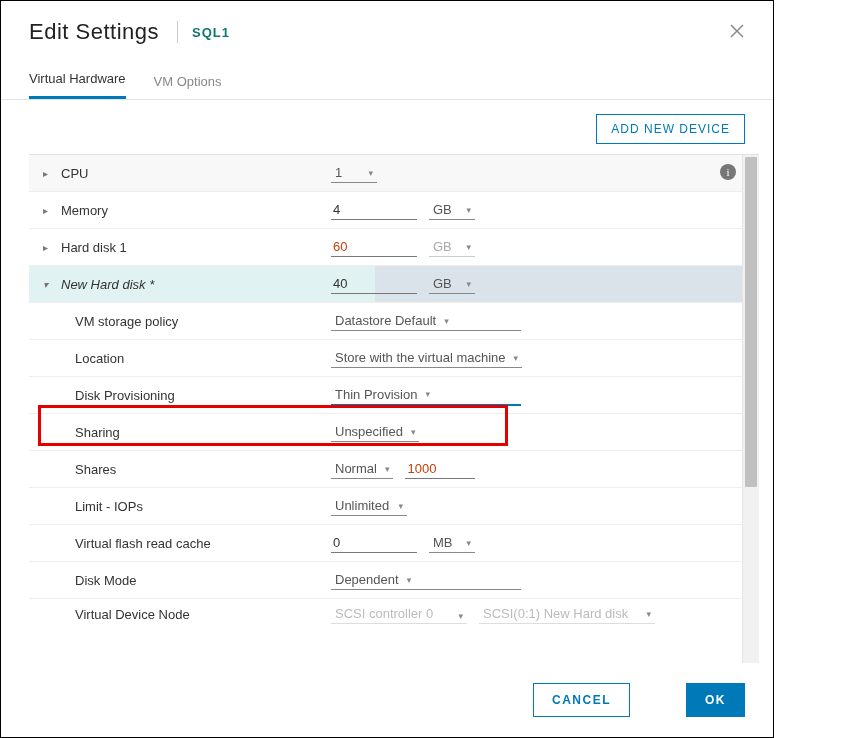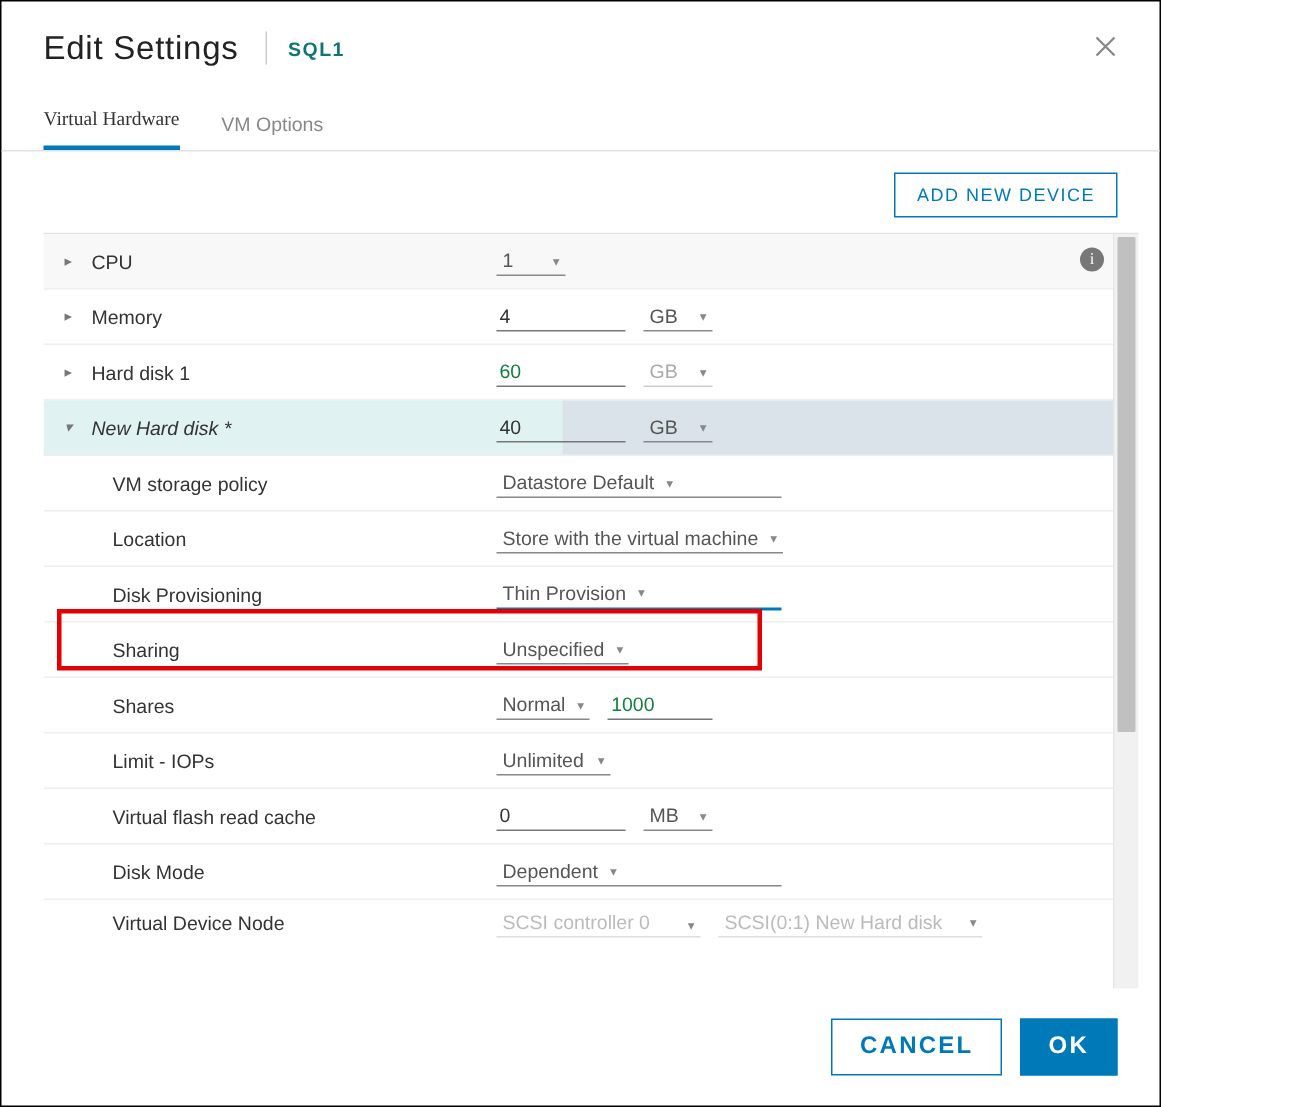--- a/index.html
+++ b/index.html
@@ -12,21 +12,21 @@
     display:flex; align-items:center; padding:18px 28px 8px 28px;
     position:relative;
   }
   .dlg-title { font-size:22px; font-weight:400; color:#222; letter-spacing:0.5px; }
   .dlg-divider { width:1px; height:22px; background:#ccc; margin:0 14px 0 18px; }
   .dlg-sub { font-size:13px; font-weight:600; color:#0f766e; letter-spacing:1px; }
   .close-icon { position:absolute; right:28px; top:22px; cursor:pointer; color:#888; font-size:18px; }
 
   .tabs { display:flex; align-items:flex-end; gap:28px; padding:10px 28px 0 28px; border-bottom:1px solid #e2e2e2; }
   .tab { font-size:13px; padding:8px 0 10px 0; color:#888; cursor:pointer; }
-  .tab.active { color:#333; border-bottom:3px solid #0079b8; font-weight:400;font-family:Liberation Serif, serif; }
+  .tab.active { color:#333; border-bottom:3px solid #0079b8; font-weight:400; }
 
   .toolbar { display:flex; justify-content:flex-end; padding:14px 28px 10px 28px; }
   .add-btn {
     border:1px solid #0079b8; color:#0079b8; background:#fff;
     font-size:12px; letter-spacing:1px; padding:7px 14px; cursor:pointer; font-weight:400;
   }
 
   .body-area {
     flex:1; padding:0 14px 0 28px; overflow:hidden; display:flex;
   }
@@ -55,21 +55,21 @@
   .row.expanded-head::after{
     content:""; position:absolute; left:346px; right:0; top:0; bottom:0; background:#dbe3ea;
   }
   .row.expanded-head .lbl-col, .row.expanded-head .val-col { position:relative; z-index:1; }
   .row.child .lbl-col { padding-left:40px; }
 
   .u-input {
     border:none; border-bottom:1px solid #777; background:transparent;
     font-size:13px; color:#333; padding:2px 2px; width:86px;
   }
-  .u-input.dim { color:#15803d; }
+  .u-input.dim { color:#c2410c; }
   .u-select {
     border:none; border-bottom:1px solid #888; background:transparent;
     font-size:13px; color:#555; display:inline-flex; align-items:center; gap:8px;
     padding:2px 4px; cursor:pointer;
   }
   .u-select .car { font-size:9px; color:#888; }
   .u-select.wide { min-width:190px; justify-content:flex-start; }
   .u-select.mid { min-width:86px; justify-content:flex-start; }
   .u-select.small { min-width:46px; justify-content:space-between; }
 
@@ -84,22 +84,22 @@
     position:relative;
   }
   .scroll-track { position:absolute; left:0; right:0; top:0; bottom:0; background:#f1f1f1; }
   .scroll-thumb { position:absolute; left:2px; right:2px; top:2px; height:330px; background:#c0c0c0; border-radius:1px; }
 
   .footer {
     display:flex; justify-content:flex-end; align-items:center; gap:12px;
     padding:20px 28px 20px 28px;
   }
   .btn {
-    font-size:16px; letter-spacing:1.5px; padding:9px 18px; cursor:pointer;
-    border:1px solid #0079b8; font-weight:600;
+    font-size:12px; letter-spacing:1.5px; padding:9px 18px; cursor:pointer;
+    border:1px solid #0079b8; font-weight:600;margin-left:44px;
   }
   .btn.cancel { background:#fff; color:#0079b8; }
   .btn.ok { background:#0079b8; color:#fff; border-color:#0079b8; }
 
   .cutoff { color:#999; }
 </style>
 </head>
 <body>
 
 <div class="dialog">

